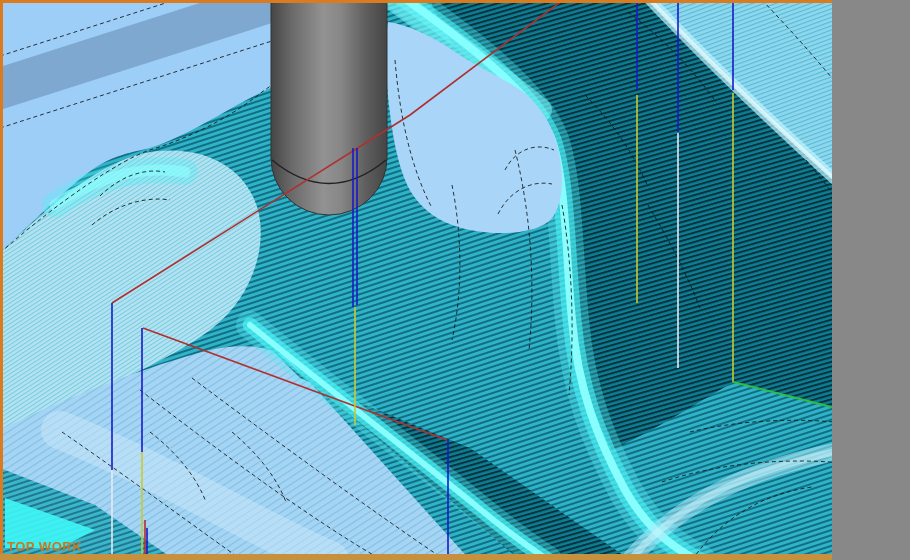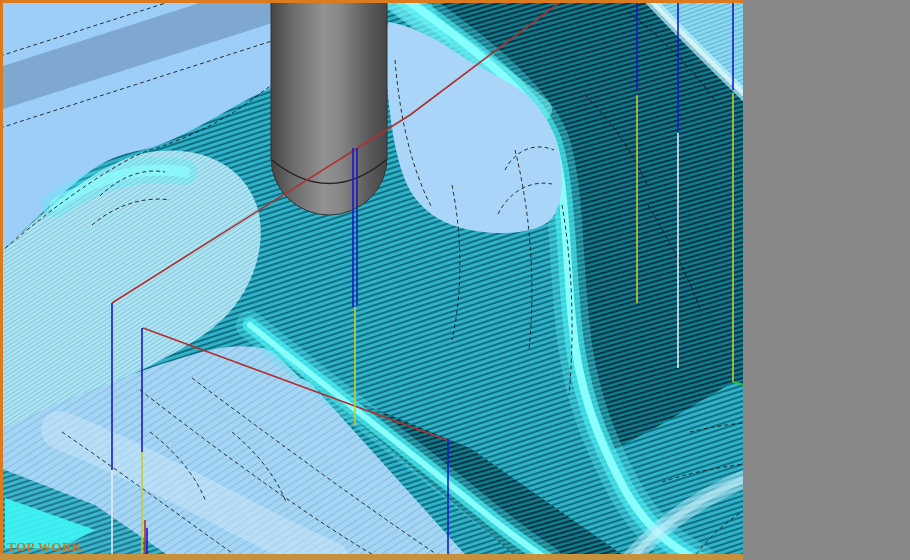--- a/index.html
+++ b/index.html
@@ -1,17 +1,17 @@
 <!DOCTYPE html>
 <html style="--background: #9CCEF8; --border: #DB7A1E; --border_bottom: #C6913F; --label: #C8781E; --groove_band: #7FA8D0; --surface_medium_base: #2FB3C9; --surface_medium_line: #0A5E70; --surface_dark_base: #0E7E92; --surface_dark_line: #05323E; --surface_light_base: #A6D4F4; --surface_light_line: #7FC0E0; --surface_fine_base: #B4E2F2; --surface_fine_line: #74CCDE; --surface_ur_base: #8ED8EE; --surface_ur_line: #56B8D4; --corner_base: #19E8F2; --corner_line: #0B5560; --floor_flat: #A9D6F8; --edge_line: #141414; --band_bright: #49F2F6; --band_core: #8CFFFF; --tool_dark: #454545; --tool_mid: #6A6A6A; --tool_light: #929292; --rapid: #B03030; --plunge: #1A1AC8; --retract: #C9C931; --feed: #E8E8F4; --link: #2EBE46;"><head>
 <meta charset="utf-8">
 <style>
   html,body{margin:0;padding:0;background:#888;}
-  #stage{position:relative;width:743px;height:560px;overflow:hidden;
-         font-family:Liberation Serif, serif;}
+  #stage{position:relative;width:832px;height:560px;overflow:hidden;
+         font-family:Liberation Sans, sans-serif;}
   svg{display:block}
   
   .f-bg{fill:var(--background)}
   .f-groove{fill:var(--groove_band)}
   .f-med{fill:var(--surface_medium_base)}
   .l-med{stroke:var(--surface_medium_line)}
   .f-dark{fill:var(--surface_dark_base)}
   .l-dark{stroke:var(--surface_dark_line)}
   .f-light{fill:var(--surface_light_base)}
   .l-light{stroke:var(--surface_light_line)}

